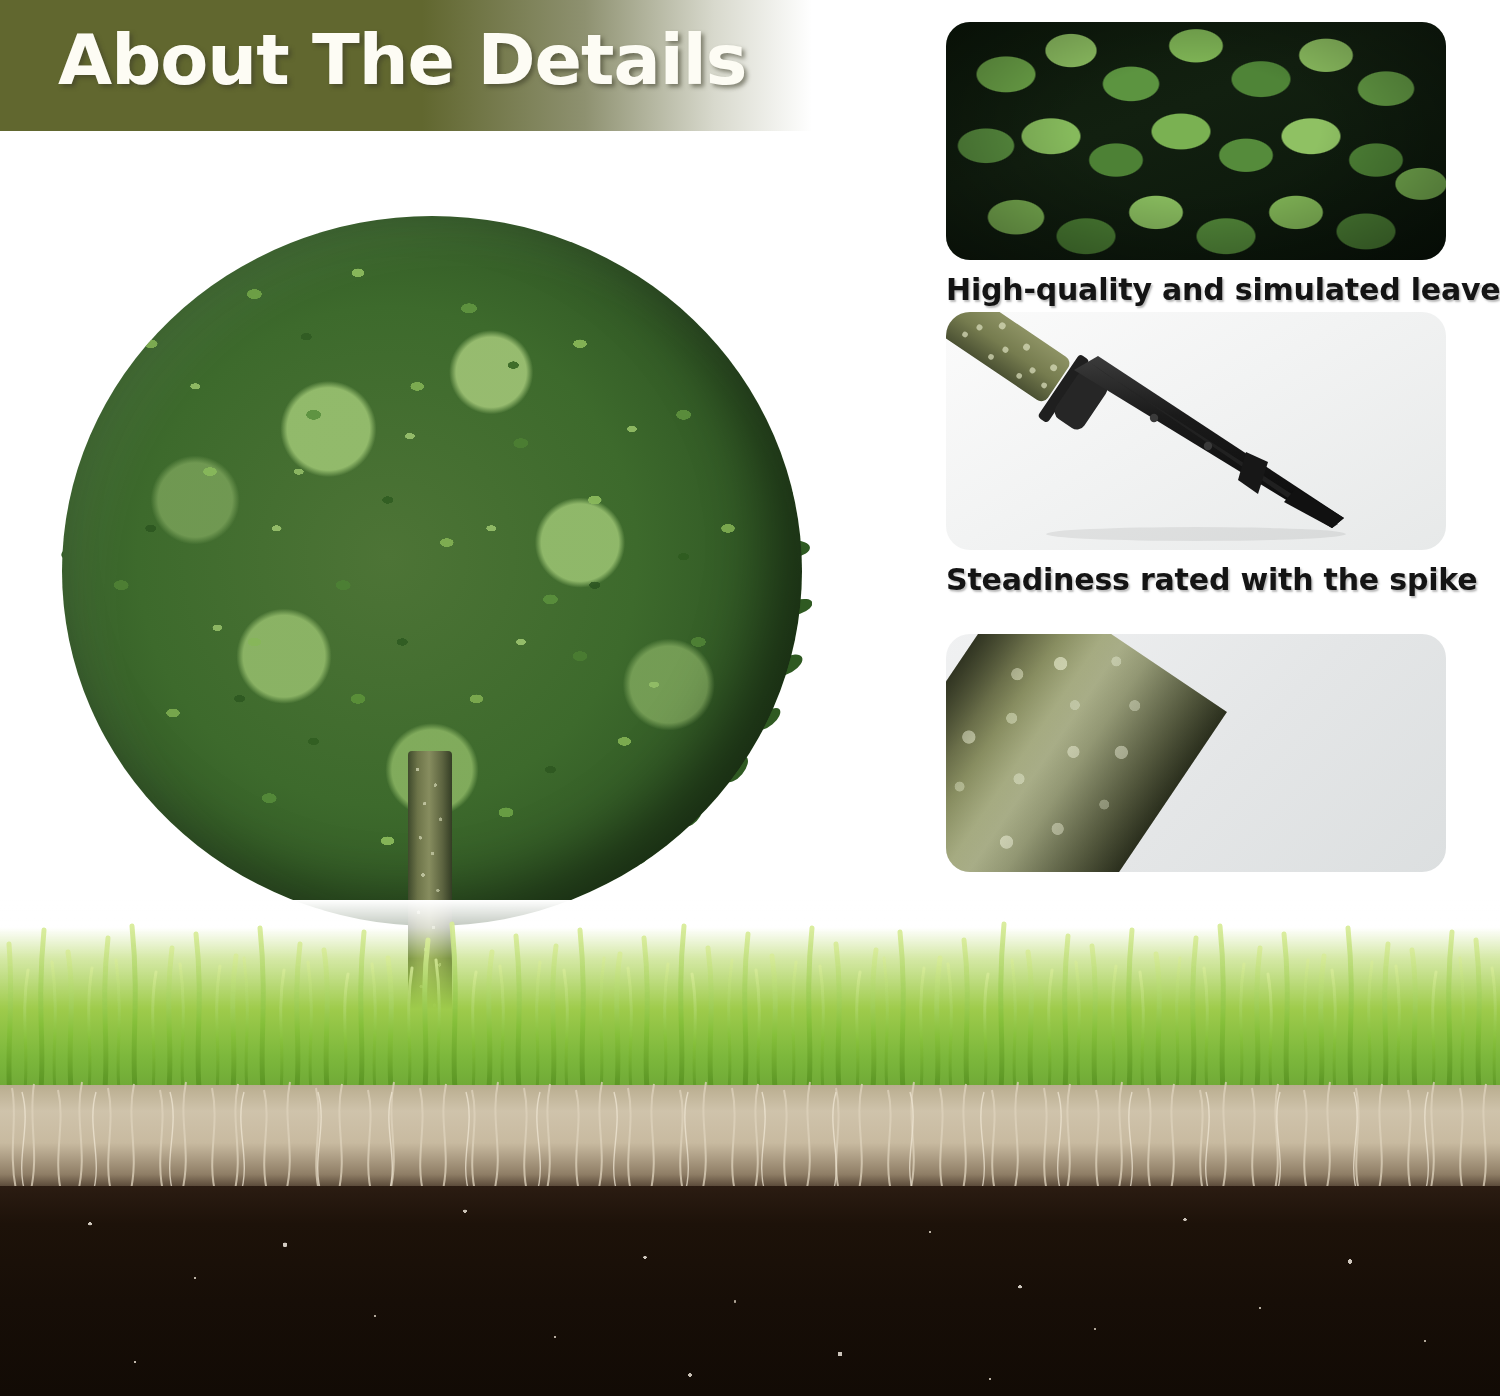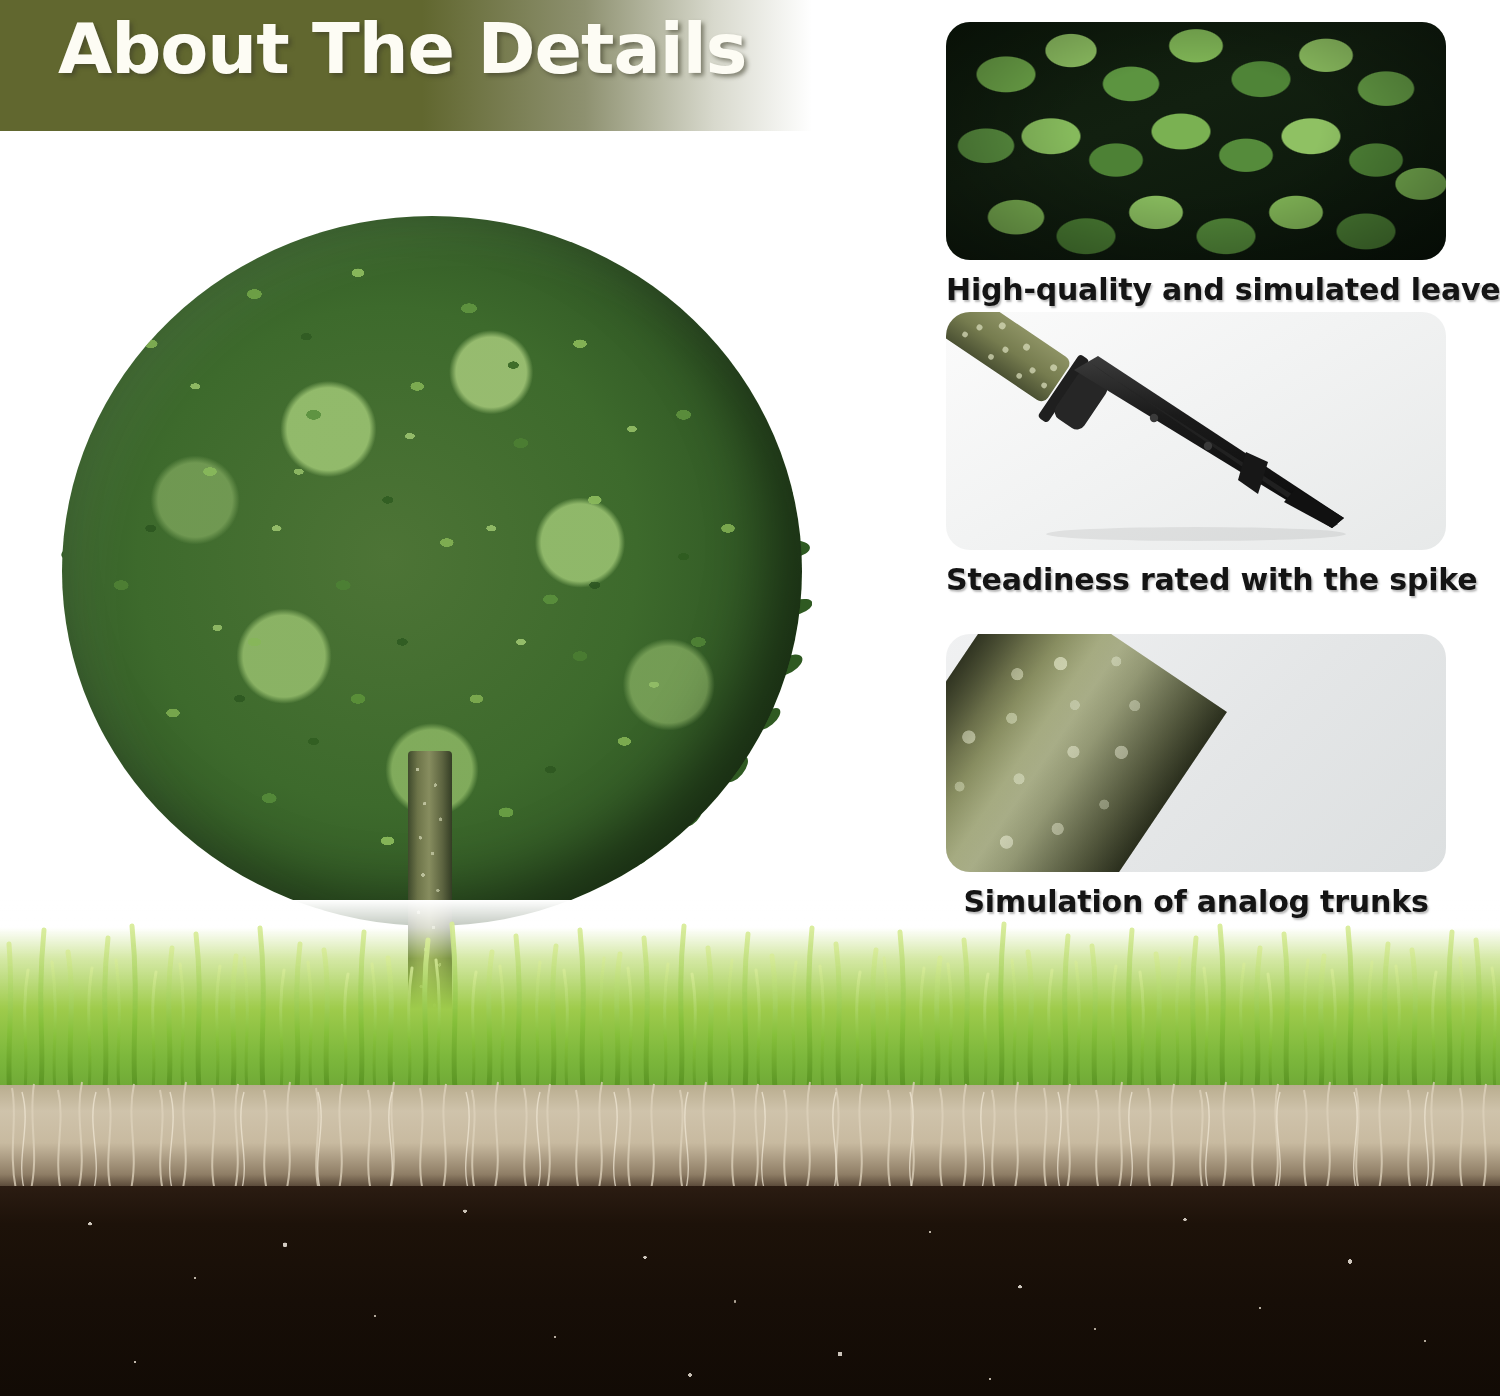--- a/index.html
+++ b/index.html
@@ -2,21 +2,21 @@
 <html><head>
 <meta charset="utf-8">
 <style>
   html,body{margin:0;padding:0;background:#fff;}
   body{width:1500px;height:1396px;position:relative;overflow:hidden;
        font-family:"Liberation Sans","DejaVu Sans",sans-serif;}
 
   
   #header-banner{position:absolute;left:0;top:0;width:812px;height:131px;
     background:linear-gradient(to right,#61672f 0%,#61672f 52%,#8e9170 72%,#d8d9cd 88%,#ffffff 100%);}
-  #page-title{position:absolute;left:58px;top:8px;
+  #page-title{position:absolute;left:58px;top:19px;
     font-size:70px;font-weight:bold;color:#fdfcf4;letter-spacing:-1px;
     text-shadow:3px 3px 4px rgba(60,60,40,.55);white-space:nowrap;
     font-family:"DejaVu Sans","Liberation Sans",sans-serif;}
 
   
   #hero-scene{position:absolute;left:0;top:131px;width:930px;height:1265px;overflow:hidden;}
 
   
   #topiary-ball{position:absolute;left:62px;top:85px;width:740px;height:710px;border-radius:50%;
     background:
@@ -560,14 +560,13 @@
   <div class="caption">Steadiness rated with the spike</div>
 </div>
 
 <div class="detail-block" style="top:634px">
   <div class="panel" id="panel-trunk">
     <div id="trunk-macro">
       <div id="trunk-macro-bumps"></div>
       <div id="trunk-macro-shade"></div>
     </div>
   </div>
-  <div class="caption">Simulation of analog trunks</div>
 </div>
 
 </body></html>

